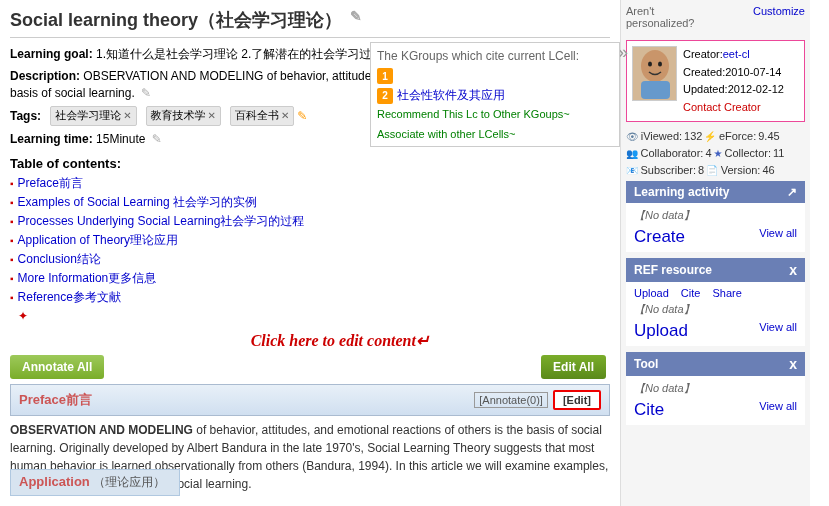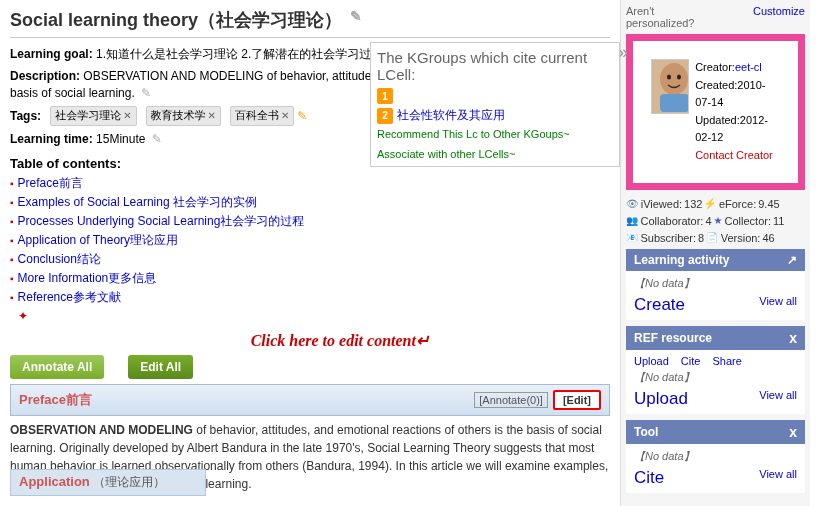--- a/index.html
+++ b/index.html
@@ -17,58 +17,58 @@
     .page-title { font-size: 18px; font-weight: bold; color: #333; border-bottom: 1px solid #ccc; padding-bottom: 5px; margin-bottom: 8px; display: flex; gap: 8px; }
     .title-edit-icon { color: #aaa; font-size: 14px; cursor: pointer; }
     
     .field-row { margin-bottom: 5px; font-size: 12px; line-height: 1.4; }
     .field-label { font-weight: bold; }
     
     .tags-container { display: flex; align-items: center; flex-wrap: wrap; gap: 3px; }
     .tag { background: #e8e8e8; border: 1px solid #ccc; padding: 1px 4px; border-radius: 2px; font-size: 11px; display: flex; align-items: center; gap: 2px; margin-left: 6px; }
     .tag-x { color: #666; cursor: pointer; font-size: 10px; }
     .tag-edit { color: #f90; cursor: pointer; }
-    .kgroups-title { font-size: 15px; color: #666; margin-bottom: 5px; }
+    .kgroups-title { font-size: 12px; color: #666; margin-bottom: 5px; }
     .kgroup-item { display: flex; align-items: center; gap: 4px; margin-bottom: 3px; }
     .kgroup-num { width: 16px; height: 16px; border-radius: 2px; color: #fff; font-size: 10px; font-weight: bold; display: flex; align-items: center; justify-content: center; }
     .kgroup-link { color: #00c; text-decoration: none; font-size: 12px; }
     .kgroup-recommend { color: #008000; font-size: 11px; margin-top: 4px; cursor: pointer; text-decoration: none; display: block; }
     .kgroup-associate { color: #008000; font-size: 11px; margin-top: 8px; cursor: pointer; text-decoration: none; display: block; }
     
     
     .toc { margin-top: 8px; }
     .toc-title { font-weight: bold; font-size: 13px; margin-bottom: 4px; }
     .toc-item { display: flex; align-items: center; gap: 4px; margin-bottom: 2px; }
     .toc-bullet { color: #c00; font-size: 10px; }
     .toc-link { color: #00c; text-decoration: none; font-size: 12px; }
     .toc-expand { color: #c00; cursor: pointer; font-size: 12px; margin-top: 3px; margin-left: 8px; }
     
     
     .click-edit-msg { color: #cc0000; font-size: 16px; font-weight: bold; font-style: italic; text-align: center; margin: 10px 0 5px 80px; font-family: Georgia, serif; }
     
     
-    .action-buttons { display: flex; gap: 24px; justify-content: flex-start; margin-right: 4px; margin-bottom: 5px; }
+    .action-buttons { display: flex; gap: 24px; justify-content: space-between; margin-right: 4px; margin-bottom: 5px; }
     .btn-annotate { background: linear-gradient(to bottom, #9dc95a, #7aad2a); color: #fff; border: none; padding: 5px 12px; border-radius: 3px; cursor: pointer; font-size: 12px; font-weight: bold; }
     .btn-edit-all { background: linear-gradient(to bottom, #7aad2a, #5a8a1a); color: #fff; border: none; padding: 5px 12px; border-radius: 3px; cursor: pointer; font-size: 12px; font-weight: bold; }
     
     
     .preface-header { background: linear-gradient(to bottom, #e8f0f8, #d0dff0); border: 1px solid #aabbd0; padding: 5px 8px; display: flex; align-items: center; justify-content: space-between; margin-bottom: 5px; }
     .preface-title { color: #c55; font-weight: bold; font-size: 13px; }
     .preface-actions { display: flex; gap: 5px; align-items: center; }
     .annotate-link { color: #555; font-size: 11px; text-decoration: none; border: 1px solid #999; padding: 1px 4px; }
     .edit-btn { background: #fff; border: 2px solid #e00; color: #333; padding: 2px 8px; font-size: 11px; font-weight: bold; cursor: pointer; border-radius: 2px; }
     
     .preface-content { font-size: 12px; line-height: 1.5; color: #333; }
     .preface-content b { font-weight: bold; }
     
     
-    .sidebar-header { font-size: 11px; color: #666; display: flex; justify-content: center; margin-bottom: 5px; gap: 43px; }
+    .sidebar-header { font-size: 11px; color: #666; display: flex; justify-content: center; margin-bottom: 11px; gap: 43px; }
     .sidebar-customize { color: #00c; text-decoration: none; font-size: 11px; }
     
-    .creator-box { background: #fff; border: 7px solid #ec4899; padding: 18px; margin-bottom: 8px; display: flex; gap: 6px; }
+    .creator-box { background: #fff; border: 1px solid #ec4899; padding: 5px; margin-bottom: 8px; display: flex; gap: 6px; }
     .avatar-img { width: 45px; height: 55px; background: #e0c080; border: 1px solid #ccc; display: flex; align-items: center; justify-content: center; overflow: hidden; }
     .creator-info { font-size: 11px; line-height: 1.6; }
     .creator-link { color: #00c; text-decoration: none; }
     .contact-creator { color: #c00; font-size: 11px; cursor: pointer; text-decoration: none; }
     
     .stats-row { display: flex; flex-wrap: wrap; gap: 2px; font-size: 11px; margin-bottom: 5px; }
     .stat-item { display: flex; align-items: center; gap: 2px; color: #333; }
     .stat-icon { font-size: 10px; }
     .icon-eye { color: #6080a0; }
     .icon-force { color: #e06020; }
@@ -313,18 +313,18 @@
       </div>
       <div class="panel-body">
         <div class="panel-no-data">【No data】</div>
         <div class="panel-actions">
           <a class="panel-link">Cite</a>
           <a class="panel-link-right">View all</a>
         </div>
       </div>
     </div>
 
-    <div style="position:absolute; left:10px; bottom:10px; background:#d8e4f0; border:1px solid #b0c8e0; padding:4px 8px; width:196px;">
+    <div style="position:absolute; left:10px; bottom:10px; background:#d8e4f0; border:1px solid #b0c8e0; padding:4px 8px; width:170px;">
       <span class="preface-title">Application</span>
       <span style="font-size:12px; color:#555;">（理论应用）</span>
     </div>
   </div>
 </div>
 
 </body></html>

